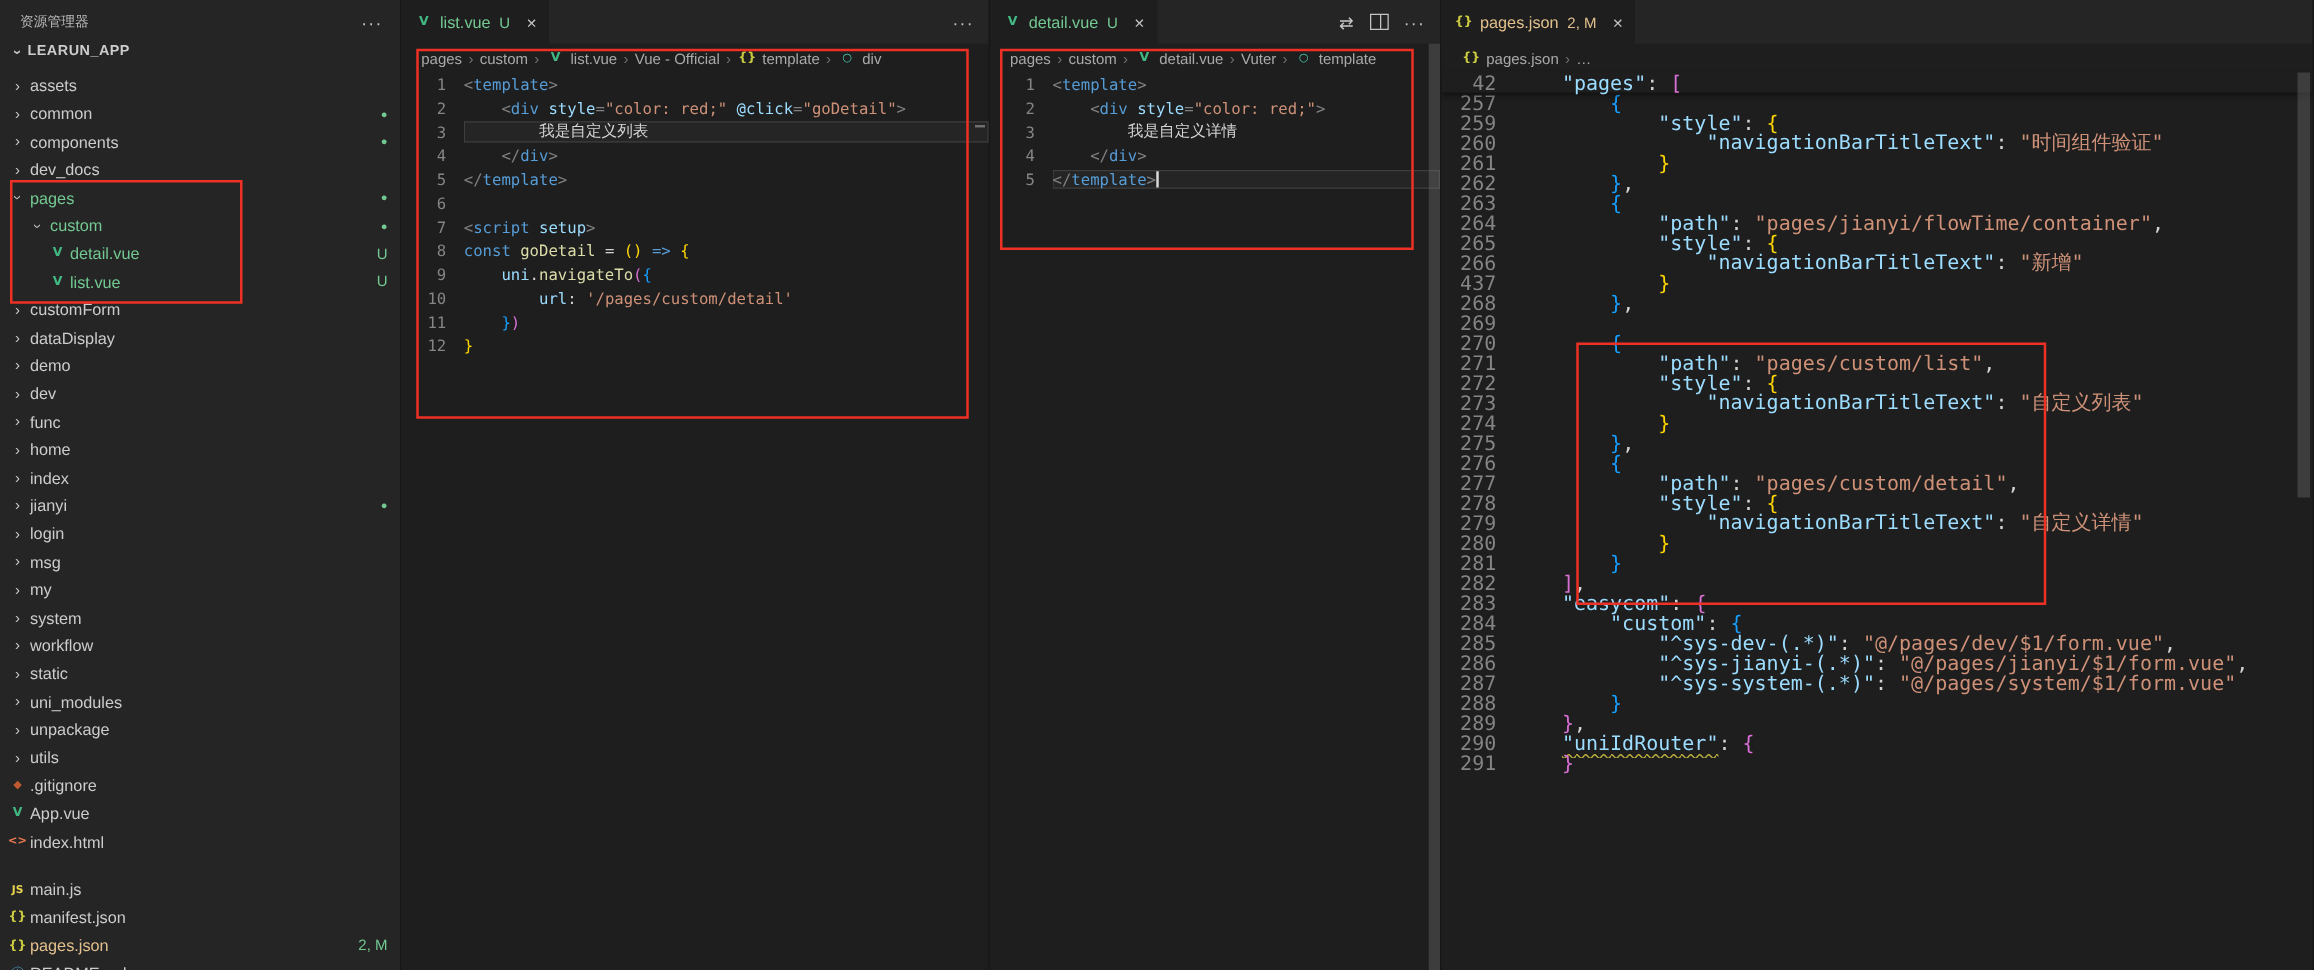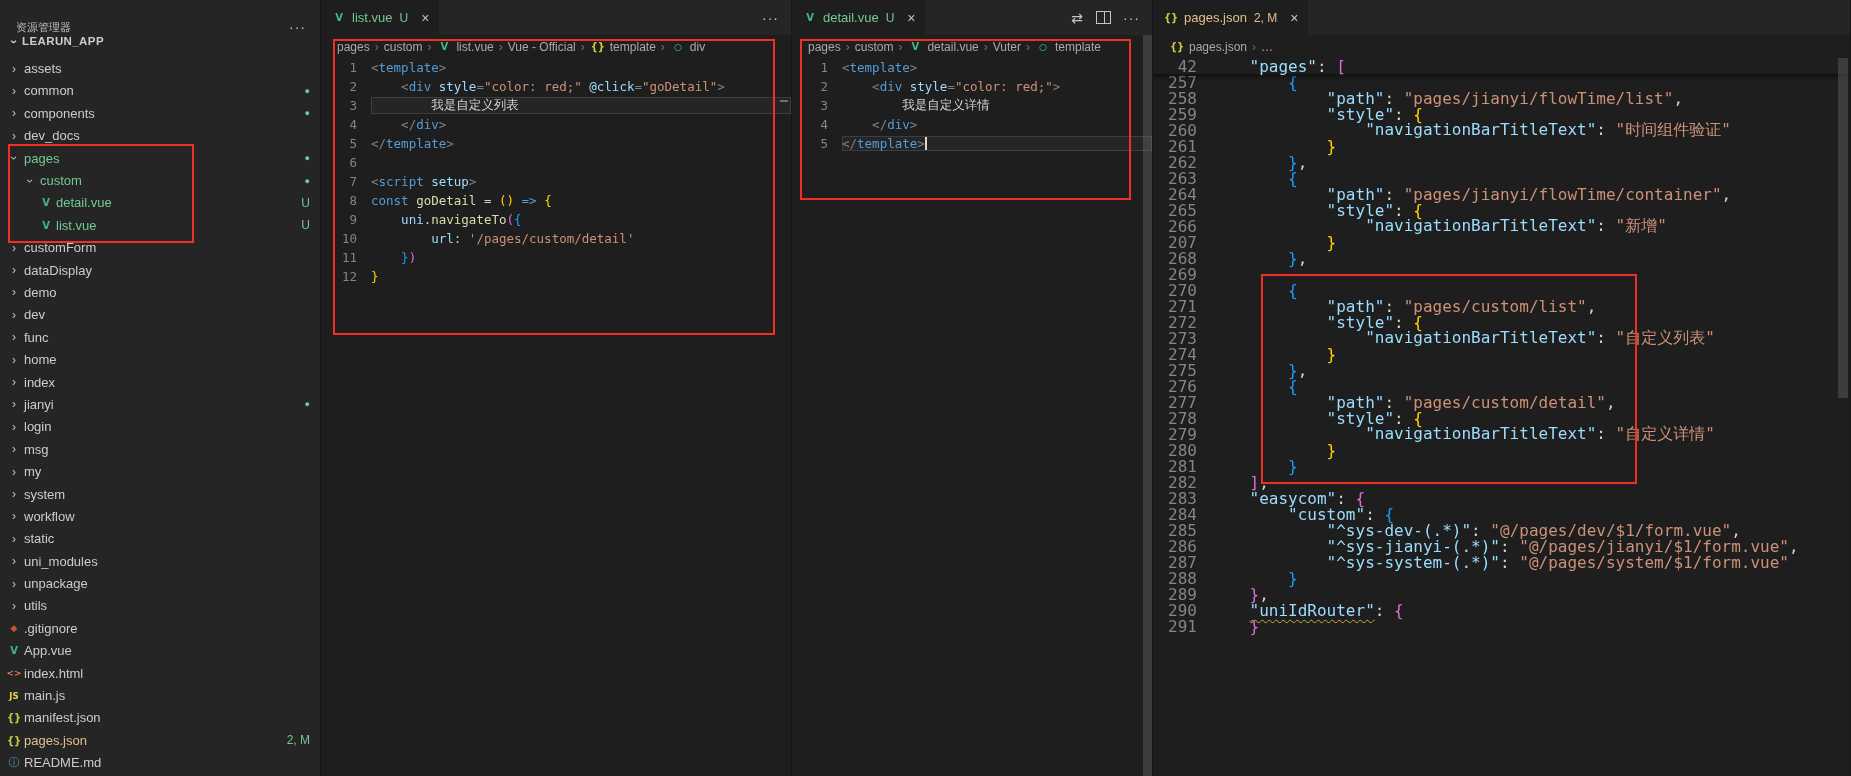--- a/index.html
+++ b/index.html
@@ -1,21 +1,21 @@
 <!DOCTYPE html>
 <html><head>
 <meta charset="utf-8">
 <style>
   html,body{margin:0;padding:0;background:#1e1e1e;}
   body{width:1851px;height:776px;overflow:hidden;font-family:"Liberation Sans",sans-serif;color:#cccccc;}
   .app{display:flex;width:1851px;height:776px;}
 
   
   .sidebar{width:320px;flex:none;background:#252526;position:relative;border-right:1px solid #161616;overflow:hidden;}
-  .sb-header{height:35px;display:flex;align-items:flex-end;padding:0 14px 0 16px;font-size:11px;color:#bbbbbb;}
+  .sb-header{height:35px;display:flex;align-items:center;padding:0 14px 0 16px;font-size:11px;color:#bbbbbb;}
   .sb-header .sb-more{margin-left:auto;color:#c5c5c5;font-size:14px;letter-spacing:1px;cursor:pointer;}
   .tree-root{height:22.4px;display:flex;align-items:flex-start;font-weight:bold;font-size:11.5px;letter-spacing:.4px;padding-left:6px;color:#cccccc;}
   .tree-root .twisty{transform:rotate(90deg);}
   .tree-row{height:22.4px;display:flex;align-items:center;font-size:13px;padding-right:10px;cursor:pointer;}
   .twisty{width:16px;flex:none;color:#c5c5c5;font-size:12px;text-align:center;display:inline-block;}
   .twisty.open{transform:rotate(90deg);}
   .ficon{width:16px;flex:none;text-align:center;display:inline-block;font-family:"DejaVu Sans",sans-serif;}
   .fi-vue{color:#42b883;font-weight:bold;font-size:10px;}
   .fi-json,.fi-braces{color:#cbcb41;font-weight:bold;font-size:10px;}
   .fi-js{color:#e8d44d;font-weight:bold;font-size:8.5px;}
@@ -236,21 +236,21 @@
         <div class="tree-row" style="padding-left: 6px;">
           <span class="ficon fi-vue">V</span>
           <span class="fname">App.vue</span>
           <span class="row-right"></span>
         </div>
         <div class="tree-row" style="padding-left: 6px;">
           <span class="ficon fi-html">&lt;&gt;</span>
           <span class="fname">index.html</span>
           <span class="row-right"></span>
         </div>
-        <div class="tree-row" style="padding-left: 6px;">
+        <div class="tree-row" style="padding-left: 6px; margin-top: 16px;">
           <span class="ficon fi-js">JS</span>
           <span class="fname">main.js</span>
           <span class="row-right"></span>
         </div>
         <div class="tree-row" style="padding-left: 6px;">
           <span class="ficon fi-json">{}</span>
           <span class="fname">manifest.json</span>
           <span class="row-right"></span>
         </div>
         <div class="tree-row" style="padding-left: 6px;">
@@ -459,24 +459,20 @@
             <span class="gutter">42</span>
             <span class="lctx"><span class="c-w">    </span><span class="c-key">"pages"</span><span class="c-w">: </span><span class="c-b2">[</span></span>
           </div>
         </div>
       <div class="lines">
           <div class="code-line">
             <span class="gutter">257</span>
             <span class="lctx"><span class="c-w">        </span><span class="c-b3">{</span></span>
           </div>
           <div class="code-line">
-            <span class="gutter">258</span>
-            <span class="lctx"><span class="c-w">            </span><span class="c-key">"path"</span><span class="c-w">: </span><span class="c-str">"pages/jianyi/flowTime/list"</span><span class="c-w">,</span></span>
-          </div>
-          <div class="code-line">
             <span class="gutter">259</span>
             <span class="lctx"><span class="c-w">            </span><span class="c-key">"style"</span><span class="c-w">: </span><span class="c-b1">{</span></span>
           </div>
           <div class="code-line">
             <span class="gutter">260</span>
             <span class="lctx"><span class="c-w">                </span><span class="c-key">"navigationBarTitleText"</span><span class="c-w">: </span><span class="c-str">"时间组件验证"</span></span>
           </div>
           <div class="code-line">
             <span class="gutter">261</span>
             <span class="lctx"><span class="c-w">            </span><span class="c-b1">}</span></span>
@@ -495,21 +491,21 @@
           </div>
           <div class="code-line">
             <span class="gutter">265</span>
             <span class="lctx"><span class="c-w">            </span><span class="c-key">"style"</span><span class="c-w">: </span><span class="c-b1">{</span></span>
           </div>
           <div class="code-line">
             <span class="gutter">266</span>
             <span class="lctx"><span class="c-w">                </span><span class="c-key">"navigationBarTitleText"</span><span class="c-w">: </span><span class="c-str">"新增"</span></span>
           </div>
           <div class="code-line">
-            <span class="gutter">207</span>
+            <span class="gutter">437</span>
             <span class="lctx"><span class="c-w">            </span><span class="c-b1">}</span></span>
           </div>
           <div class="code-line">
             <span class="gutter">268</span>
             <span class="lctx"><span class="c-w">        </span><span class="c-b3">}</span><span class="c-w">,</span></span>
           </div>
           <div class="code-line">
             <span class="gutter">269</span>
             <span class="lctx"></span>
           </div>

